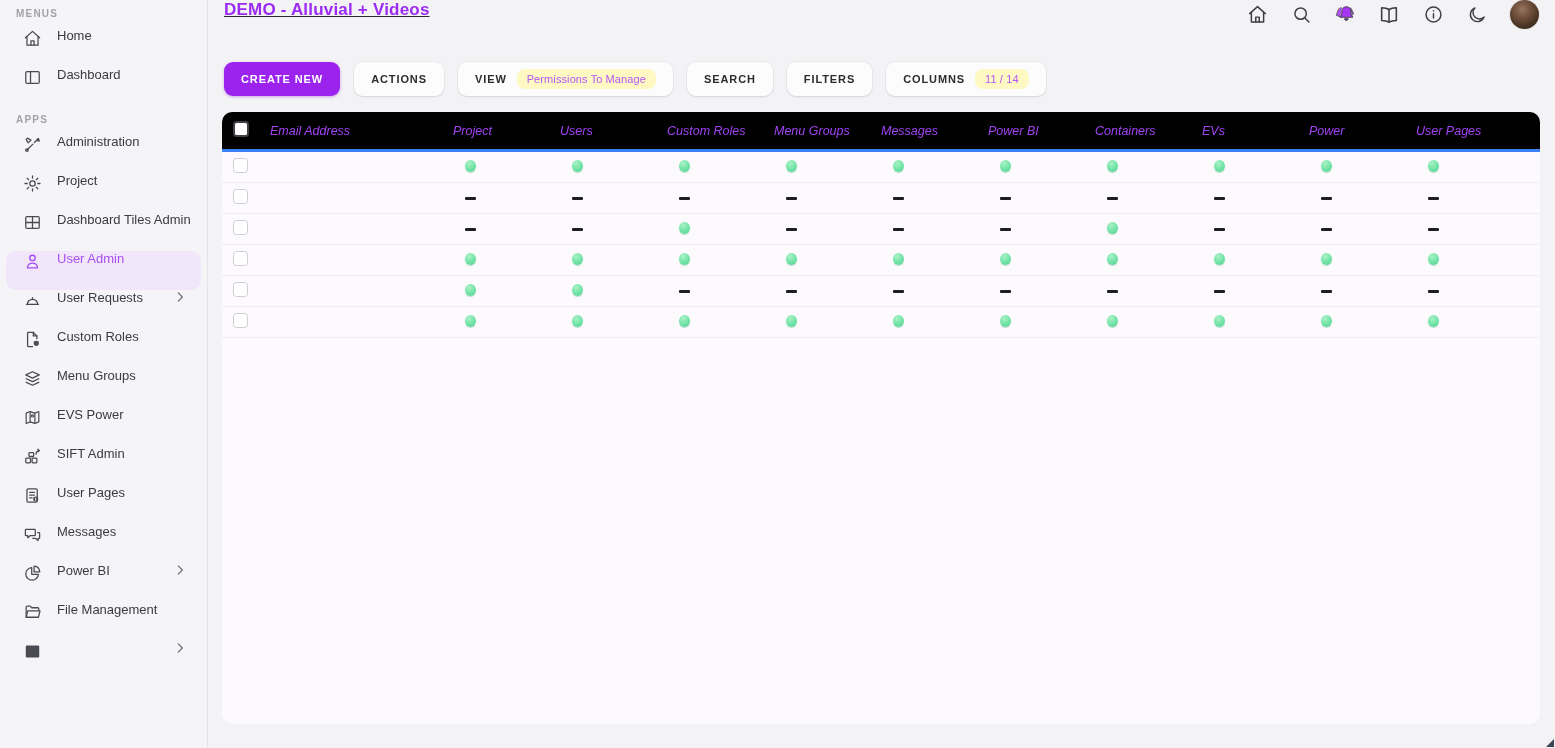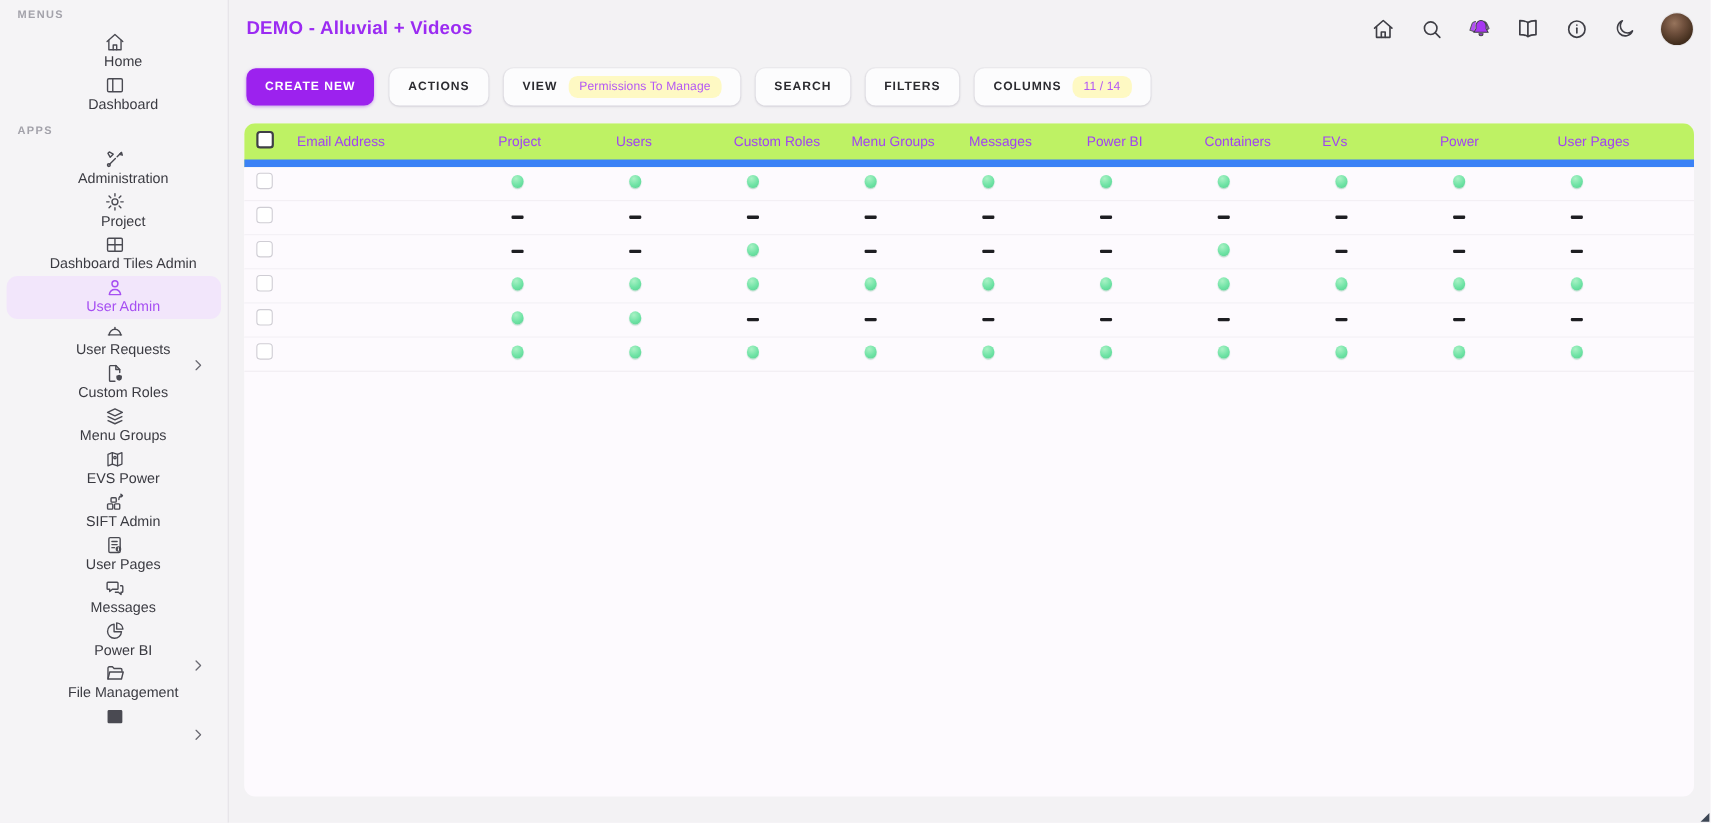--- a/index.html
+++ b/index.html
@@ -19,33 +19,33 @@
   .logo-row { height:52px; display:flex; align-items:center; padding:0 14px; }
   .logo-mark { width:30px; height:30px; display:flex; align-items:center; justify-content:center; }
   .logo-text { font-size:21px; font-weight:400; letter-spacing:2.5px; color:#1B1B1F; margin-left:8px; }
   .logo-sm { font-size:6px; color:#55555C; align-self:flex-end; margin:0 0 6px 1px; letter-spacing:0; }
   .logo-pin { margin-left:auto; display:flex; align-items:center; }
   .side-section {
     height:14px; margin:8px 16px 6px; font-size:10px; font-weight:700;
     letter-spacing:1.2px; color:#A3A2AA;
   }
   .side-item {
-    height:39px; display:flex; align-items:center; padding:0 14px 0 16px;
-    cursor:pointer; border-radius:10px; margin:0 6px;flex-direction:column;
+    height:39px; display:flex; padding:0 14px 0 16px;
+    cursor:pointer; border-radius:10px; margin:0 6px;
   }
   .side-item .si-icon { width:20px; height:20px; display:flex; align-items:center; justify-content:center; flex:0 0 20px; }
   .side-item .si-icon svg { stroke:#4A4A52; }
   .side-item .si-label { font-size:13px; color:#3A3A41; margin-left:15px; white-space:nowrap; }
   .side-item .chev { margin-left:auto; display:flex; }
   .side-item.active { background:#F2E6FB; }
   .side-item.active .si-label { color:#A64FF2; }
   .side-item.active .si-icon svg { stroke:#A64FF2; }
   
   .main { flex:1; height:748px; display:flex; flex-direction:column; position:relative; }
-  .topbar { height:52px; display:flex; align-items:center; padding:0 16px; }
+  .topbar { height:52px; display:flex; align-items:flex-start; padding:0 16px;text-decoration:underline; }
   .page-title { font-size:17px; font-weight:700; color:#9B2BF2; letter-spacing:.2px; }
   .topbar-icons { margin-left:auto; display:flex; align-items:center; gap:22px; }
   .tb-icon { width:22px; height:22px; display:flex; align-items:center; justify-content:center; cursor:pointer; }
   .tb-icon svg { stroke:#3E3E45; }
   .avatar {
     width:29px; height:29px; border-radius:50%; cursor:pointer;
     background:radial-gradient(circle at 42% 32%, #97745c 0%, #6e4f3c 35%, #45301f 70%, #2c2018 100%);
     box-shadow:0 0 0 1px rgba(0,0,0,.06);
   }
   
@@ -60,21 +60,21 @@
   .btn-badge {
     margin-left:10px; padding:4px 10px; border-radius:8px;
     background:#fef9c3; color:#B457F5; font-size:11px; font-weight:500; letter-spacing:.1px;
   }
   
   .card {
     margin:16px 15px 0 14px; height:612px;
     background:#FDFAFE; border-radius:10px; overflow:hidden;
   }
   .tgrid-row { display:grid; grid-template-columns:38px 183px repeat(10,107px); align-items:center; }
-  .thead { height:40px; border-bottom:7px solid #3b82f6; background:#bef264; }
+  .thead { height:40px; border-bottom:3px solid #3b82f6; background:#000000;font-style:italic; }
   .th { font-size:12.5px; font-weight:500; color:#A143F3; padding-left:10px; white-space:nowrap; cursor:pointer; }
   .tr { height:31px; border-bottom:1px solid #F0EDF2; background:#FDFAFE; }
   .td { padding-left:10px; }
   .td-check, .th-check { padding-left:11px; }
   .checkbox {
     display:inline-block; width:15px; height:15px; border-radius:3.5px;
     background:#FFFFFF; border:1.5px solid #CFCDD4; cursor:pointer;
   }
   .header-checkbox { width:16px; height:16px; border:2px solid #3F3F46; }
   .dot {

